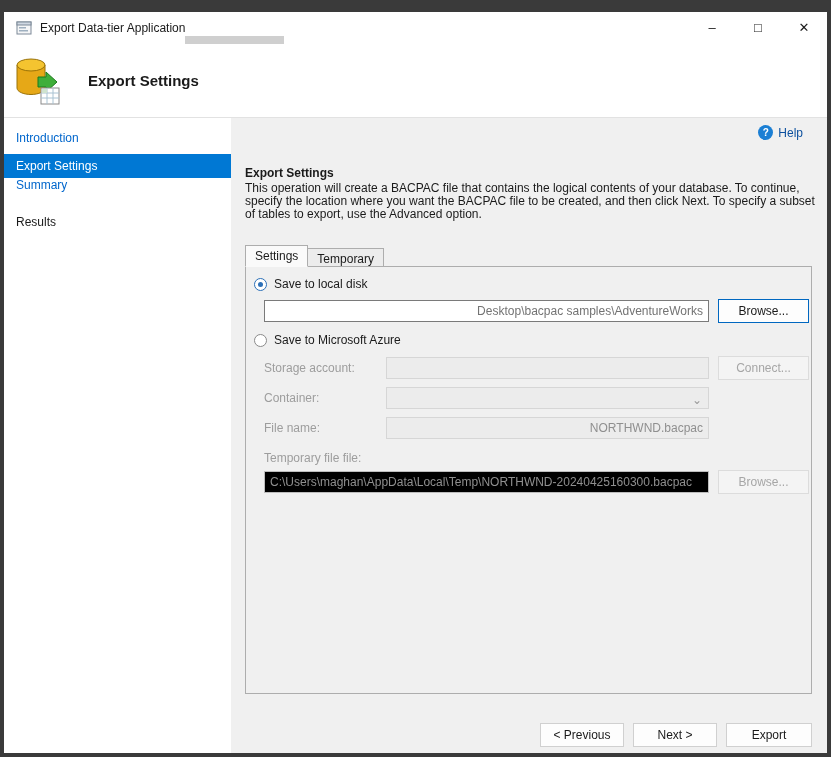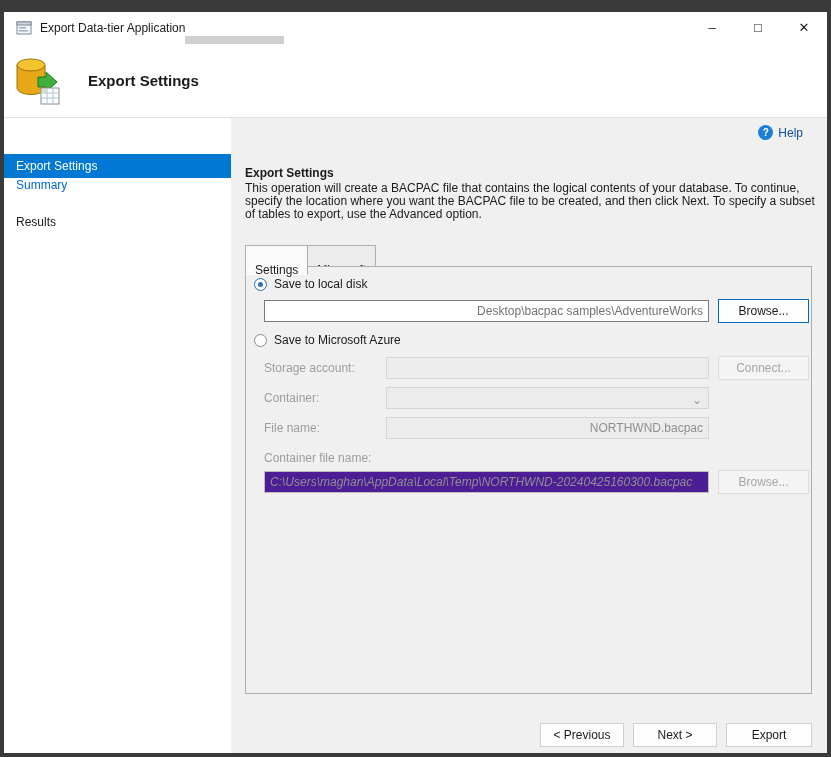--- a/index.html
+++ b/index.html
@@ -39,35 +39,35 @@
 
   .help { position:absolute; top:7px; right:24px; display:flex; align-items:center; gap:5px; cursor:default; }
   .help-icon { width:15px; height:15px; border-radius:50%; background:#1b7fd4; color:#fff; font-weight:bold; font-size:10px; display:flex; align-items:center; justify-content:center; }
   .help-text { color:#0b4f9e; }
 
   .c-heading { position:absolute; left:14px; top:48px; font-weight:bold; }
   .c-desc { position:absolute; left:14px; top:64px; width:580px; line-height:13px; }
 
   
   .tabs { position:absolute; left:14px; top:127px; display:flex; align-items:flex-end; }
-  .tab { padding:14px 9px; border:1px solid #adadad; height:21px; line-height:20px; cursor:default; }
+  .tab { padding:0 9px; border:1px solid #adadad; height:21px; line-height:20px; cursor:default; }
   .tab-active { background:#fafafa; border-bottom:1px solid #fafafa; height:22px; z-index:2; position:relative; }
   .tab-inactive { background:#ececec; height:19px; border-left:none; }
 
   .panel { position:absolute; left:14px; top:148px; width:567px; height:428px; border:1px solid #adadad; background:#f0f0f0; }
 
   .radio-row { position:absolute; display:flex; align-items:center; gap:7px; }
   .radio { width:13px; height:13px; border-radius:50%; background:#fff; border:1px solid #8a8a8a; position:relative; flex:0 0 auto; }
   .radio-checked { border-color:#2c70b8; }
   .radio-dot { position:absolute; left:3px; top:3px; width:5px; height:5px; border-radius:50%; background:#2c70b8; }
 
   .tbox { position:absolute; height:22px; line-height:20px; padding:0 5px; white-space:nowrap; overflow:hidden; }
   .tbox-enabled { background:#ffffff; border:1px solid #7a7a7a; color:#737373; }
   .tbox-disabled { background:#ececec; border:1px solid #d6d6d6; color:#8f8f8f; }
-  .tbox-temp { background:#4c1d95; border:1px solid #bdbdbd; color:#8f8f8f;font-style:italic; }
+  .tbox-temp { background:#000000; border:1px solid #bdbdbd; color:#8f8f8f; }
 
   .combo-chevron { position:absolute; right:6px; top:2px; color:#9a9a9a; font-size:12px; }
 
   .dis-label { position:absolute; color:#9d9d9d; white-space:nowrap; }
 
   .btn { position:absolute; height:24px; line-height:22px; text-align:center; background:#fdfdfd; border:1px solid #d0d0d0; border-radius:0; cursor:default; }
   .btn-default { border:1px solid #0067c0; }
   .btn-disabled { background:#f4f4f4; border:1px solid #dcdcdc; color:#a6a6a6; }
 
   .footer-btn { top:605px; width:84px; }
@@ -111,38 +111,39 @@
         <path d="M27 38 h18 M27 43 h18 M33 33 v16 M39 33 v16" stroke="#a9c2d2" stroke-width="1" fill="none"></path>
         <rect x="28" y="34" width="5" height="4" fill="#cfe3cf"></rect>
       </svg>
     </span>
     <span class="header-title">Export Settings</span>
   </div>
 
   <div class="bodyarea">
 
     <div class="sidebar">
+      <div class="side-item side-link" style="top:8px;">Introduction</div>
       <div class="side-item side-selected" style="top:36px;">Export Settings</div>
       <div class="side-item side-link" style="top:55px;">Summary</div>
       <div class="side-item side-plain" style="top:92px;">Results</div>
     </div>
 
     <div class="content">
 
       <div class="help">
         <span class="help-icon">?</span>
         <span class="help-text">Help</span>
       </div>
 
       <div class="c-heading">Export Settings</div>
       <div class="c-desc">This operation will create a BACPAC file that contains the logical contents of your database. To continue, specify the location where you want the BACPAC file to be created, and then click Next. To specify a subset of tables to export, use the Advanced option.</div>
 
       <div class="tabs">
         <div class="tab tab-active">Settings</div>
-        <div class="tab tab-inactive">Microsoft</div>
+        <div class="tab tab-inactive">Temporary</div>
       </div>
 
       <div class="panel">
 
         <div class="radio-row" style="left:8px; top:10px;">
           <span class="radio radio-checked">
               <span class="radio-dot"></span>
             </span>
           <span>Save to local disk</span>
         </div>
@@ -161,21 +162,21 @@
 
         <div class="dis-label" style="left:18px; top:124px;">Container:</div>
         <div class="tbox tbox-disabled" style="left:140px; top:120px; width:323px;">
           <span></span>
           <span class="combo-chevron">⌄</span>
         </div>
 
         <div class="dis-label" style="left:18px; top:154px;">File name:</div>
         <div class="tbox tbox-disabled" style="left:140px; top:150px; width:323px;text-align:right;">NORTHWND.bacpac</div>
 
-        <div class="dis-label" style="left:18px; top:184px;">Container file name:</div>
+        <div class="dis-label" style="left:18px; top:184px;">Temporary file file:</div>
         <div class="tbox tbox-temp" style="left:18px; top:204px; width:445px;">C:\Users\maghan\AppData\Local\Temp\NORTHWND-20240425160300.bacpac</div>
         <div class="btn btn-disabled" style="left:472px; top:203px; width:91px;">Browse...</div>
 
       </div>
 
       <div class="btn footer-btn" style="left:309px;">&lt; Previous</div>
       <div class="btn footer-btn" style="left:402px;">Next &gt;</div>
       <div class="btn footer-btn" style="left:495px; width:86px;">Export</div>
 
     </div>

